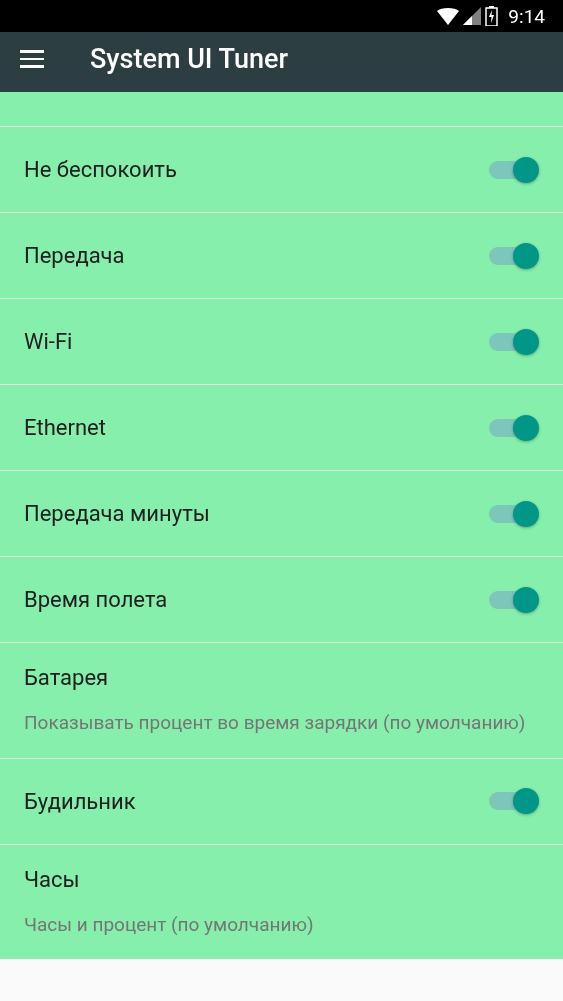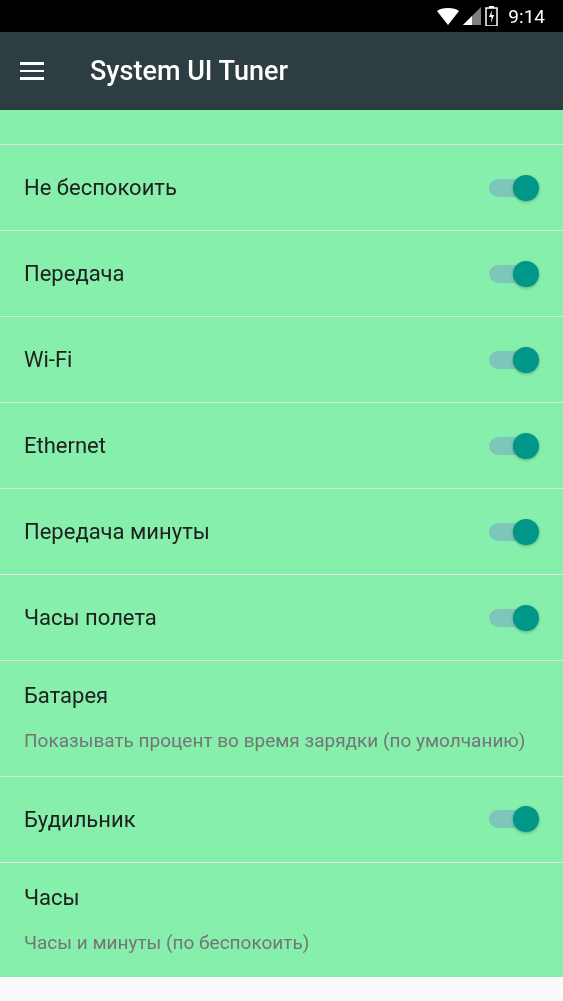--- a/index.html
+++ b/index.html
@@ -27,24 +27,24 @@
       display: inline-flex;
       align-items: center;
     }
     .status-time {
       color: #ffffff;
       font-size: 19px;
       font-weight: 400;
       margin-left: 6px;
     }
     .app-bar {
-      height: 78px;
+      height: 60px;
       background: #2d3e42;
       display: flex;
-      align-items: center;
+      align-items: flex-start;
       padding: 11px 20px;
     }
     .menu-button {
       width: 32px;
       height: 32px;
       display: flex;
       flex-direction: column;
       justify-content: center;
       gap: 5px;
       cursor: pointer;
@@ -191,21 +191,21 @@
 
   <div class="list-item">
     <span class="item-label">Передача минуты</span>
     <div class="switch">
       <div class="switch-track"></div>
         <div class="switch-thumb"></div>
     </div>
   </div>
 
   <div class="list-item">
-    <span class="item-label">Часы полета</span>
+    <span class="item-label">Время полета</span>
     <div class="switch">
       <div class="switch-track"></div>
         <div class="switch-thumb"></div>
     </div>
   </div>
 
   <div class="list-item multiline">
     <span class="item-label">Батарея</span>
     <span class="item-sublabel">Показывать процент во время зарядки (по умолчанию)</span>
   </div>
@@ -213,15 +213,15 @@
   <div class="list-item">
     <span class="item-label">Будильник</span>
     <div class="switch">
       <div class="switch-track"></div>
         <div class="switch-thumb"></div>
     </div>
   </div>
 
   <div class="list-item multiline" style="border-bottom:none;">
     <span class="item-label">Часы</span>
-    <span class="item-sublabel">Часы и минуты (по беспокоить)</span>
+    <span class="item-sublabel">Часы и процент (по умолчанию)</span>
   </div>
 </div>
 
 </body></html>

